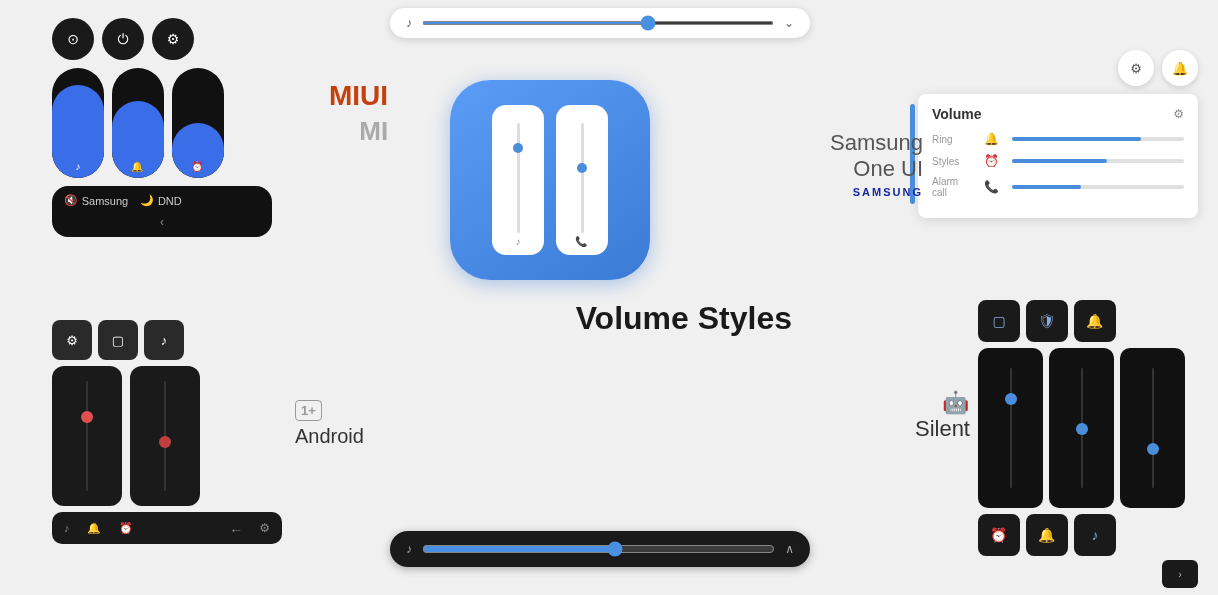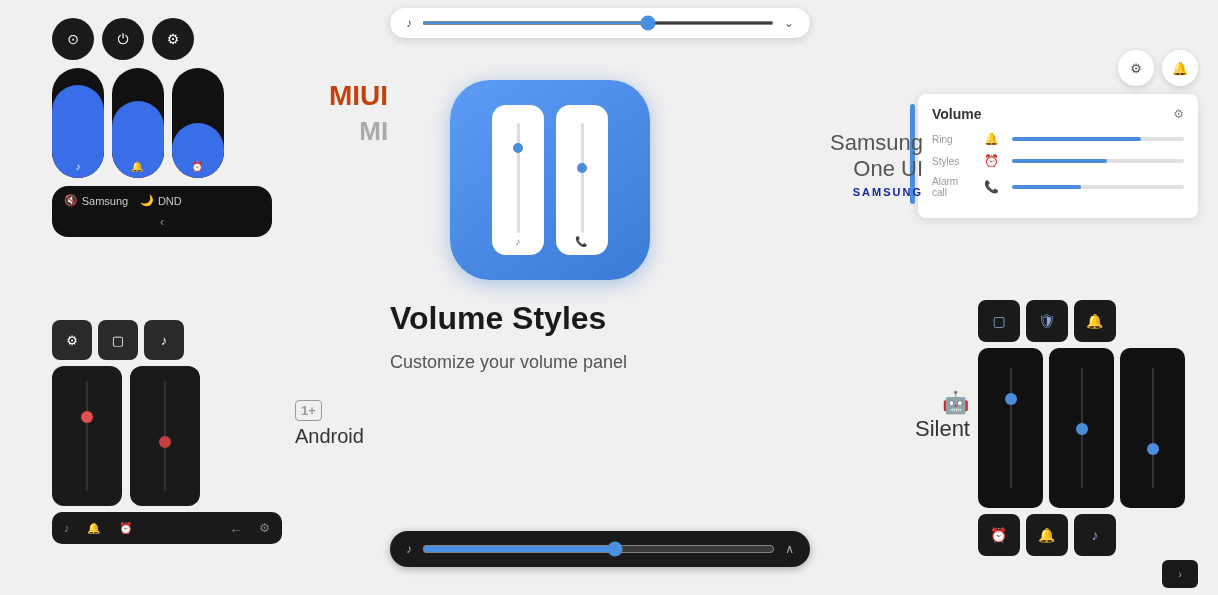--- a/index.html
+++ b/index.html
@@ -84,23 +84,23 @@
       position: absolute;
       bottom: 8px;
       font-size: 10px;
       color: #888;
     }
 
     
     .center-text {
       position: absolute;
       top: 300px;
-      left: 390px;
+      left: 372px;
       width: 420px;
-      text-align: left;
+      text-align: right;
     }
     .center-text h1 {
       font-size: 32px;
       font-weight: 700;
       color: #1a1a1a;
       margin-bottom: 12px;
     }
     .center-text p {
       font-size: 18px;
       color: #555;
@@ -582,21 +582,21 @@
       <div class="track"></div>
       <div class="knob" style="top: 58px;"></div>
       <div class="icon-bottom">📞</div>
     </div>
   </div>
 </div>
 
 <div class="center-text">
   <h1>Volume Styles</h1>
   <p>
-    <span>Customize your volume panel</span><br>
+    <br>
   </p>
 </div>
 
 <div class="bottom-slider-bar">
   <span class="music-icon">♪</span>
   <input type="range" min="0" max="100" value="55" style="">
   <span class="chevron">∧</span>
 </div>
 
 <div class="oxygen-panel">

